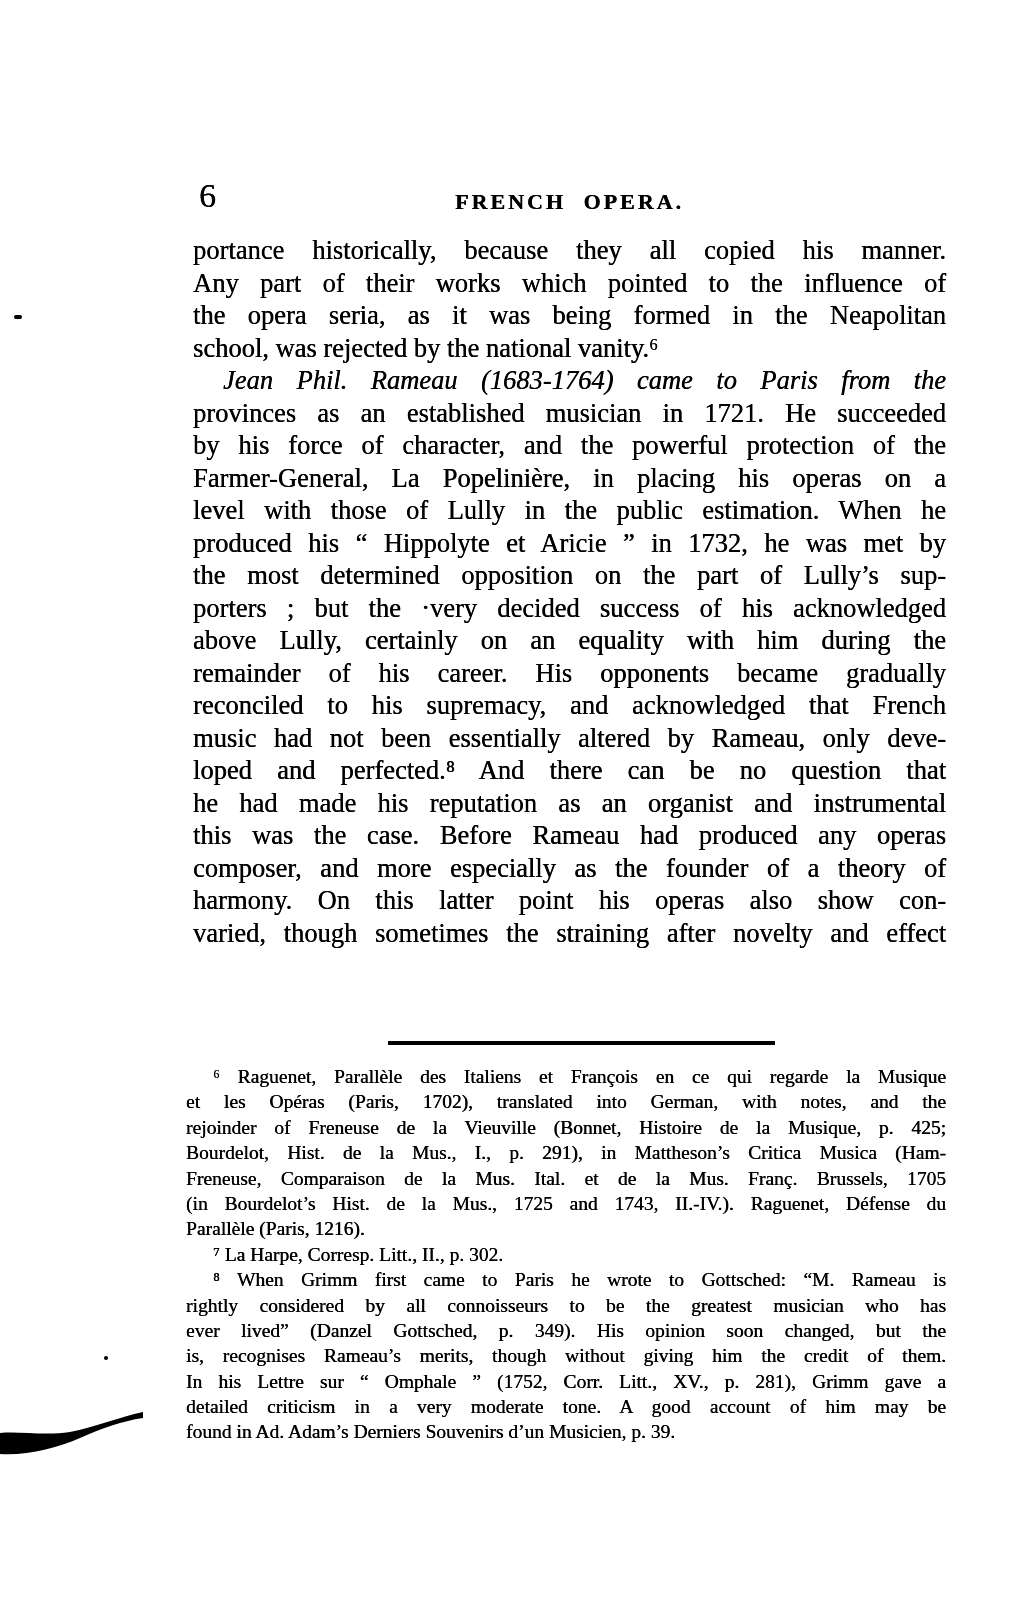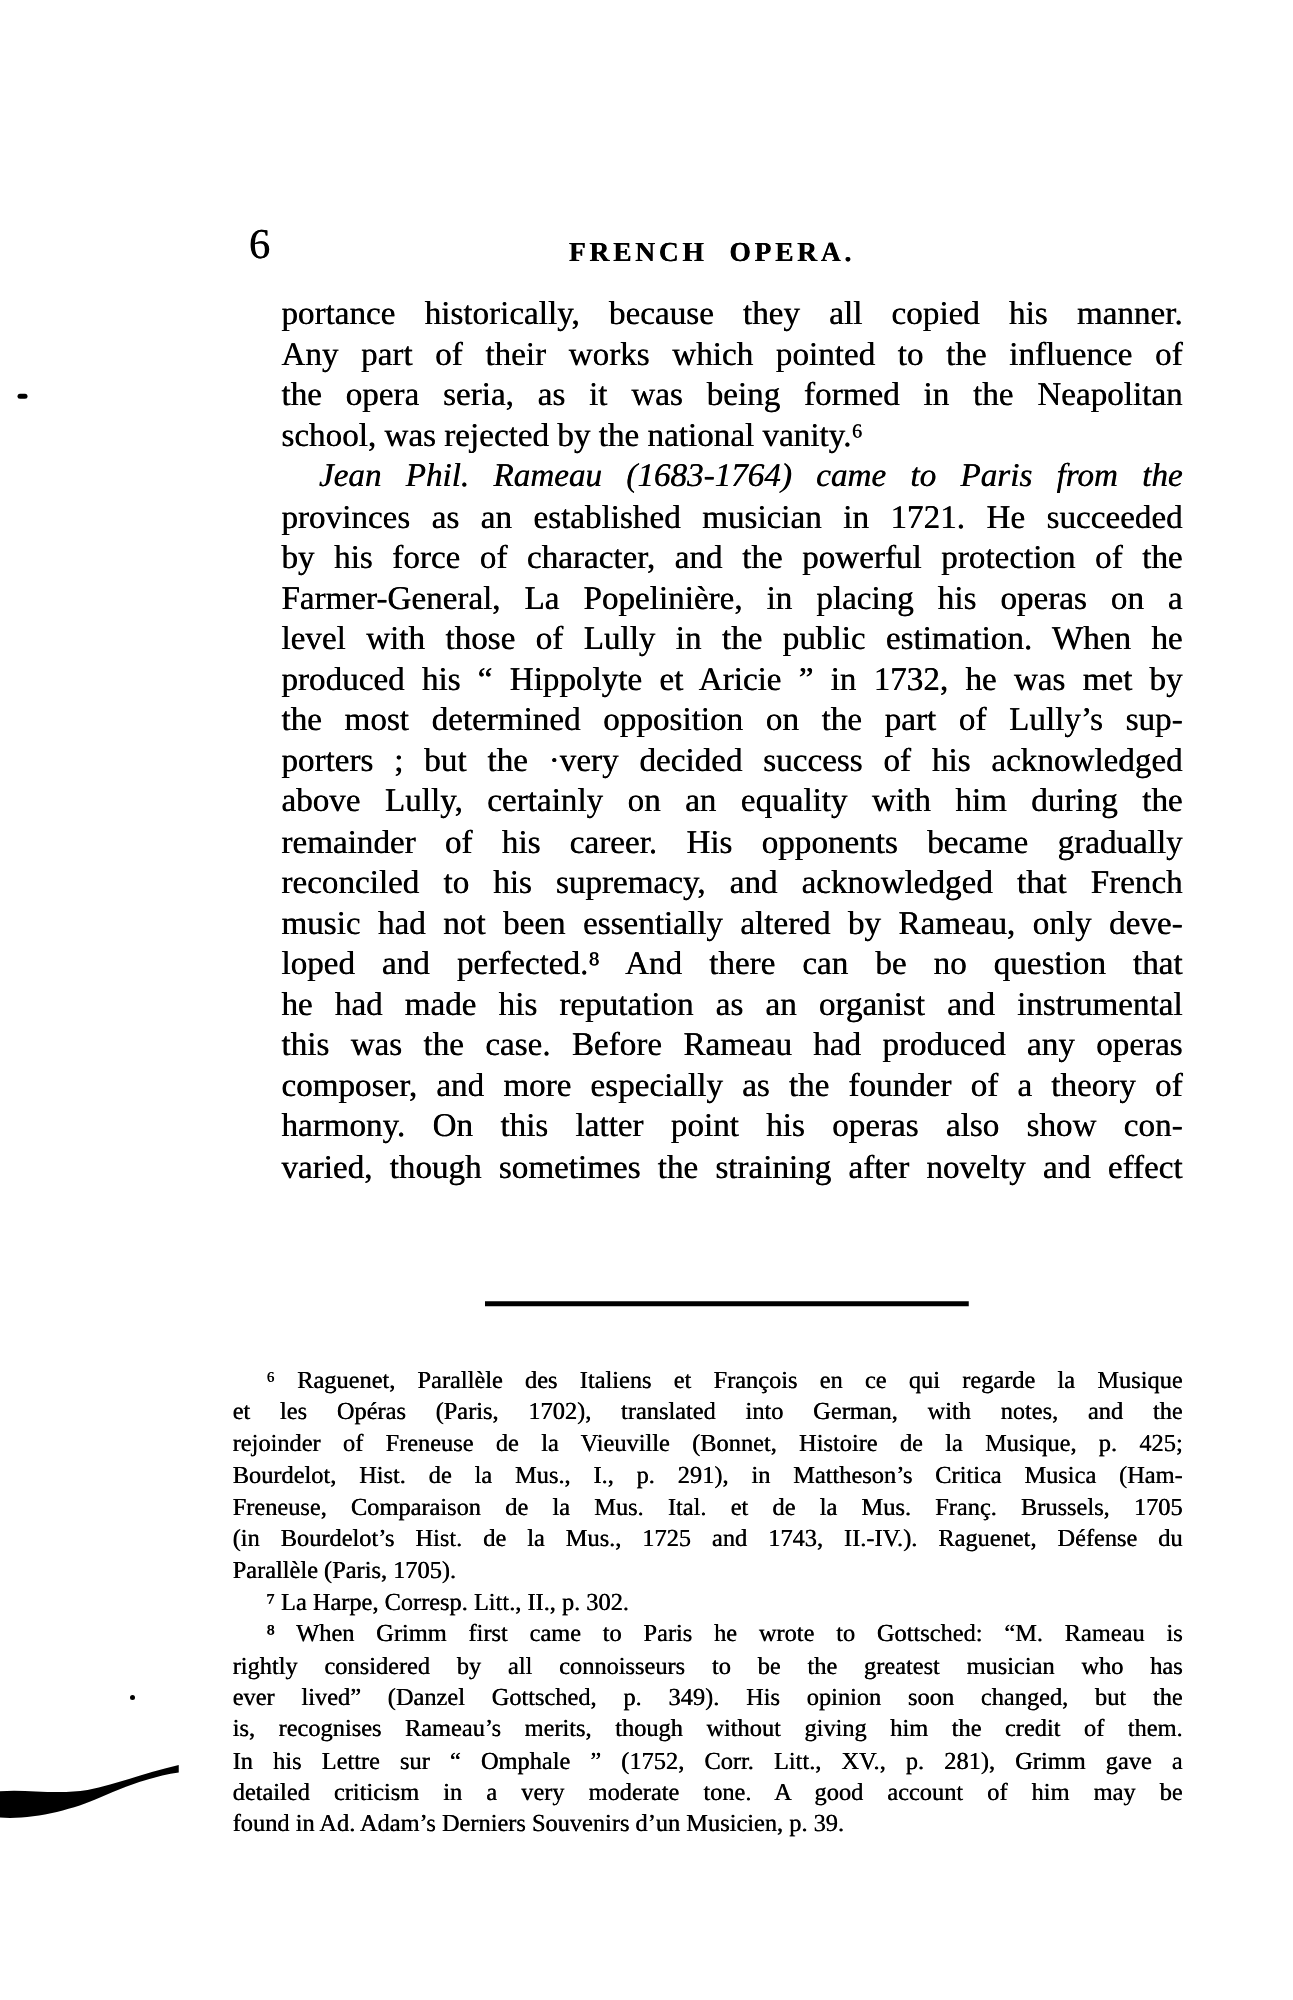--- a/index.html
+++ b/index.html
@@ -24,32 +24,32 @@
     letter-spacing: 3px; word-spacing: 9px;
   }
   
   .bodytext {
     position: absolute; left: 193px; top: 234px; width: 753px;
     font-size: 26.5px;
   }
   .line {
     line-height: 32.5px; height: 32.5px;
     text-align: justify; text-align-last: justify;
-    white-space: normal; overflow: visible; margin-left: 32px;
+    white-space: normal; overflow: visible;
   }
   .line.end { text-align-last: left; }
   .line.indent { text-indent: 30px; font-style: italic; }
   
   .rule {
     position: absolute; left: 388px; top: 1041px;
     width: 387px; height: 4px; background: #000;
   }
   
   .footnotes {
-    position: absolute; left: 186px; top: 1092px; width: 760px;
+    position: absolute; left: 186px; top: 1064px; width: 760px;
     font-size: 19.5px;
   }
   .fline {
     line-height: 25.4px; height: 25.4px;
     text-align: justify; text-align-last: justify;
   }
   .fline.end { text-align-last: left; }
   .fline.indent { text-indent: 27px; }
   
   .speck { position: absolute; background: #000; border-radius: 2px; }
@@ -96,21 +96,21 @@
   <div class="rule"></div>
 
   <div class="footnotes">
 
   <div class="fline indent">⁶ Raguenet, Parallèle des Italiens et François en ce qui regarde la Musique</div>
       <div class="fline">et les Opéras (Paris, 1702), translated into German, with notes, and the</div>
       <div class="fline">rejoinder of Freneuse de la Vieuville (Bonnet, Histoire de la Musique, p. 425;</div>
       <div class="fline">Bourdelot, Hist. de la Mus., I., p. 291), in Mattheson’s Critica Musica (Ham-</div>
       <div class="fline">Freneuse, Comparaison de la Mus. Ital. et de la Mus. Franç.  Brussels, 1705</div>
       <div class="fline">(in Bourdelot’s Hist. de la Mus., 1725 and 1743, II.-IV.).  Raguenet, Défense du</div>
-      <div class="fline end">Parallèle (Paris, 1705).</div>
+      <div class="fline end">Parallèle (Paris, 1216).</div>
       <div class="fline indent end">⁷ La Harpe, Corresp. Litt., II., p. 302.</div>
       <div class="fline indent">⁸ When Grimm first came to Paris he wrote to Gottsched: “M. Rameau is</div>
       <div class="fline">rightly considered by all connoisseurs to be the greatest musician who has</div>
       <div class="fline">ever lived” (Danzel Gottsched, p. 349).  His opinion soon changed, but the</div>
       <div class="fline">is, recognises Rameau’s merits, though without giving him the credit of them.</div>
       <div class="fline">In his Lettre sur “ Omphale ” (1752, Corr. Litt., XV., p. 281), Grimm gave a</div>
       <div class="fline">detailed criticism in a very moderate tone.  A good account of him may be</div>
       <div class="fline end">found in Ad. Adam’s Derniers Souvenirs d’un Musicien, p. 39.</div>
     </div>
 

